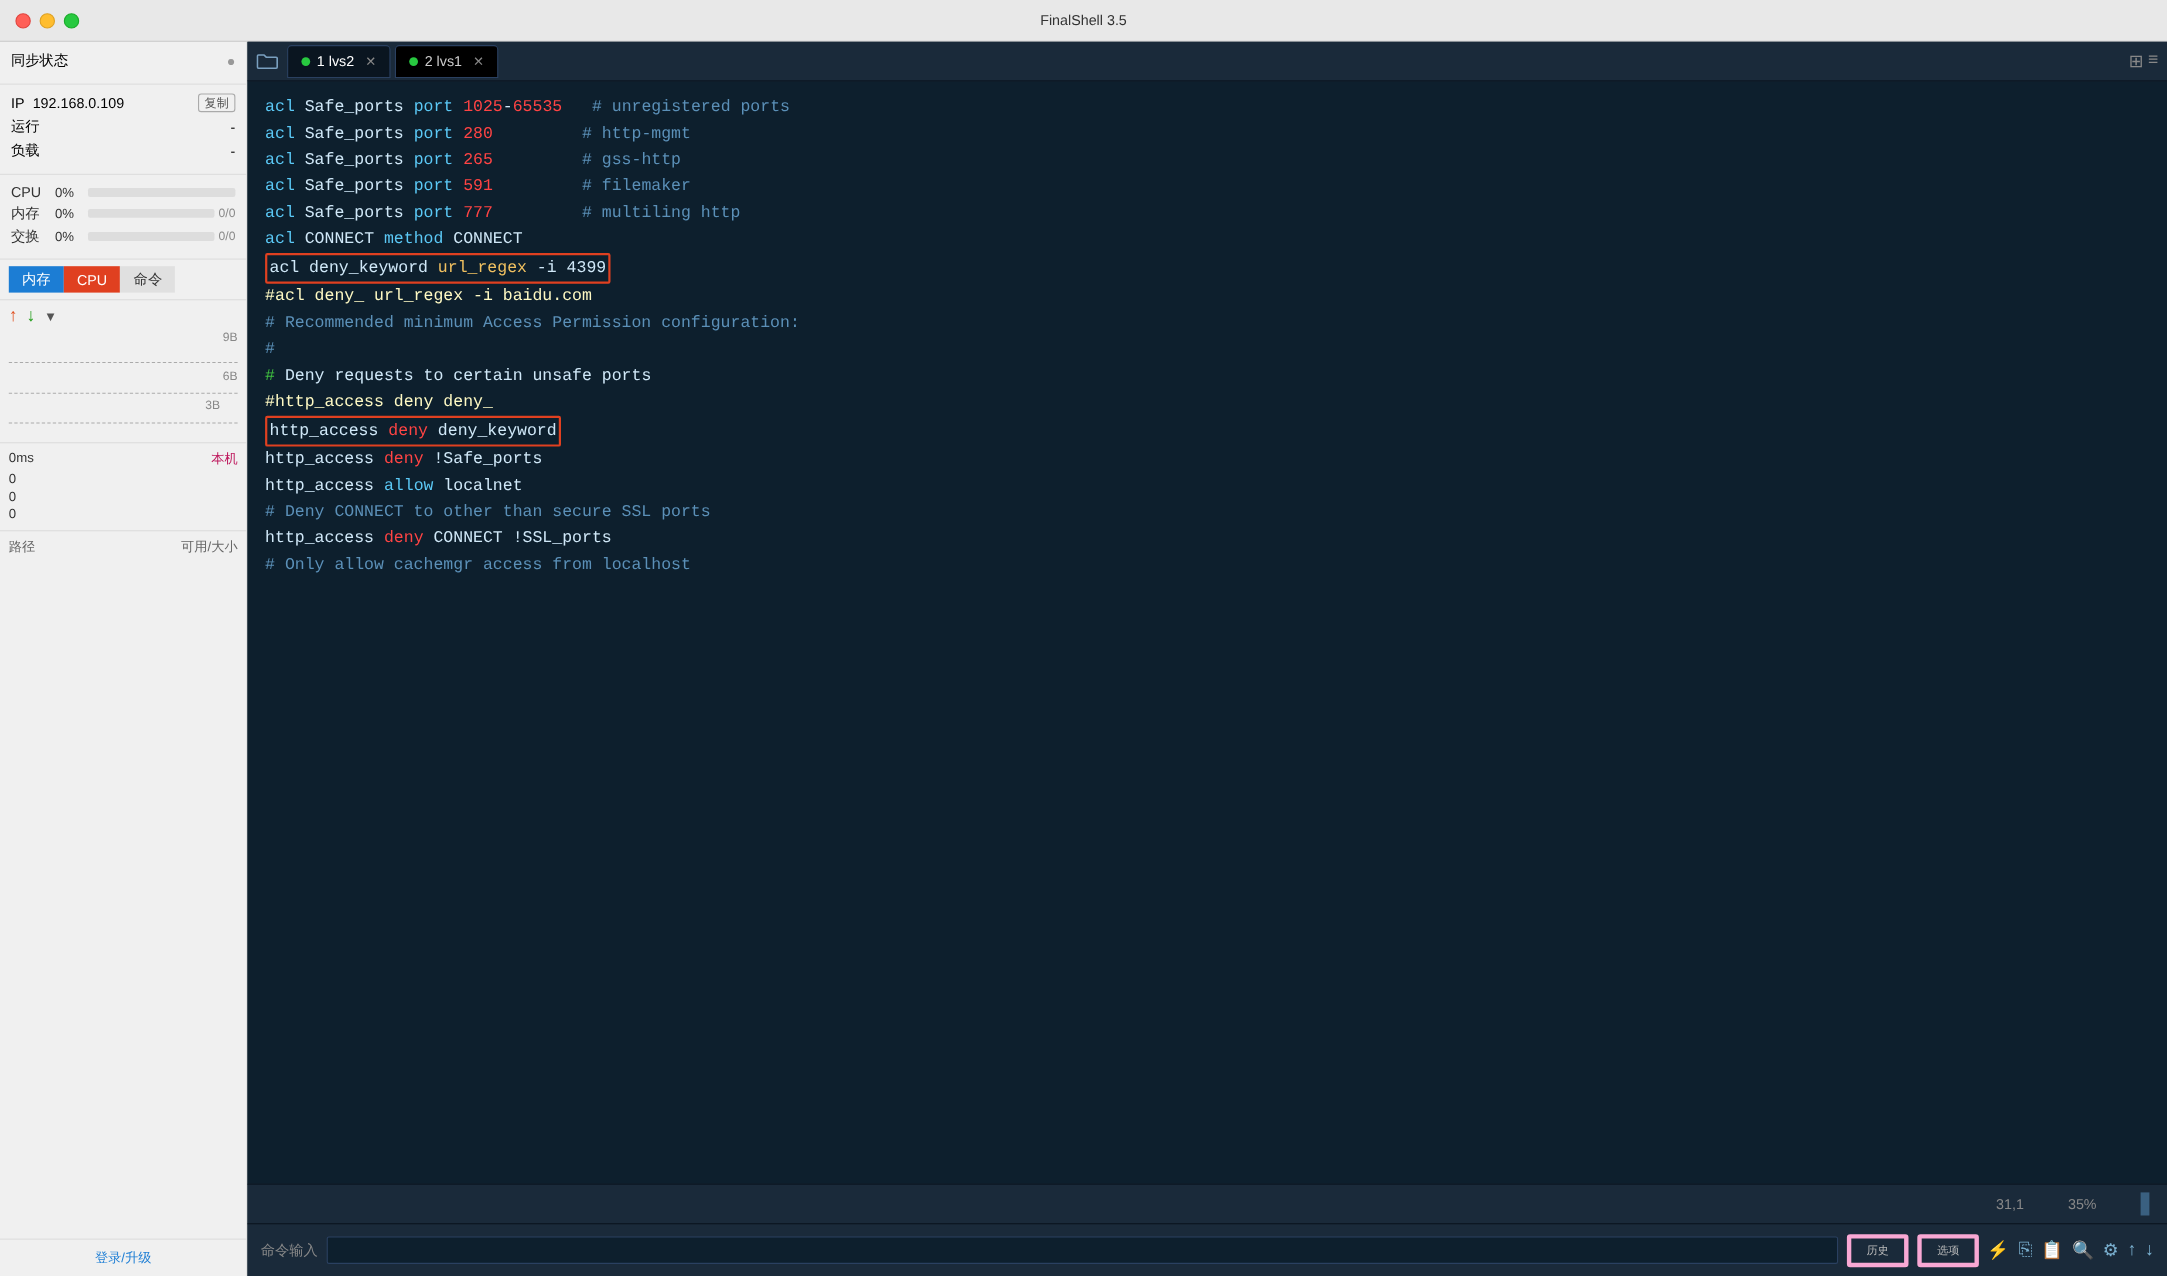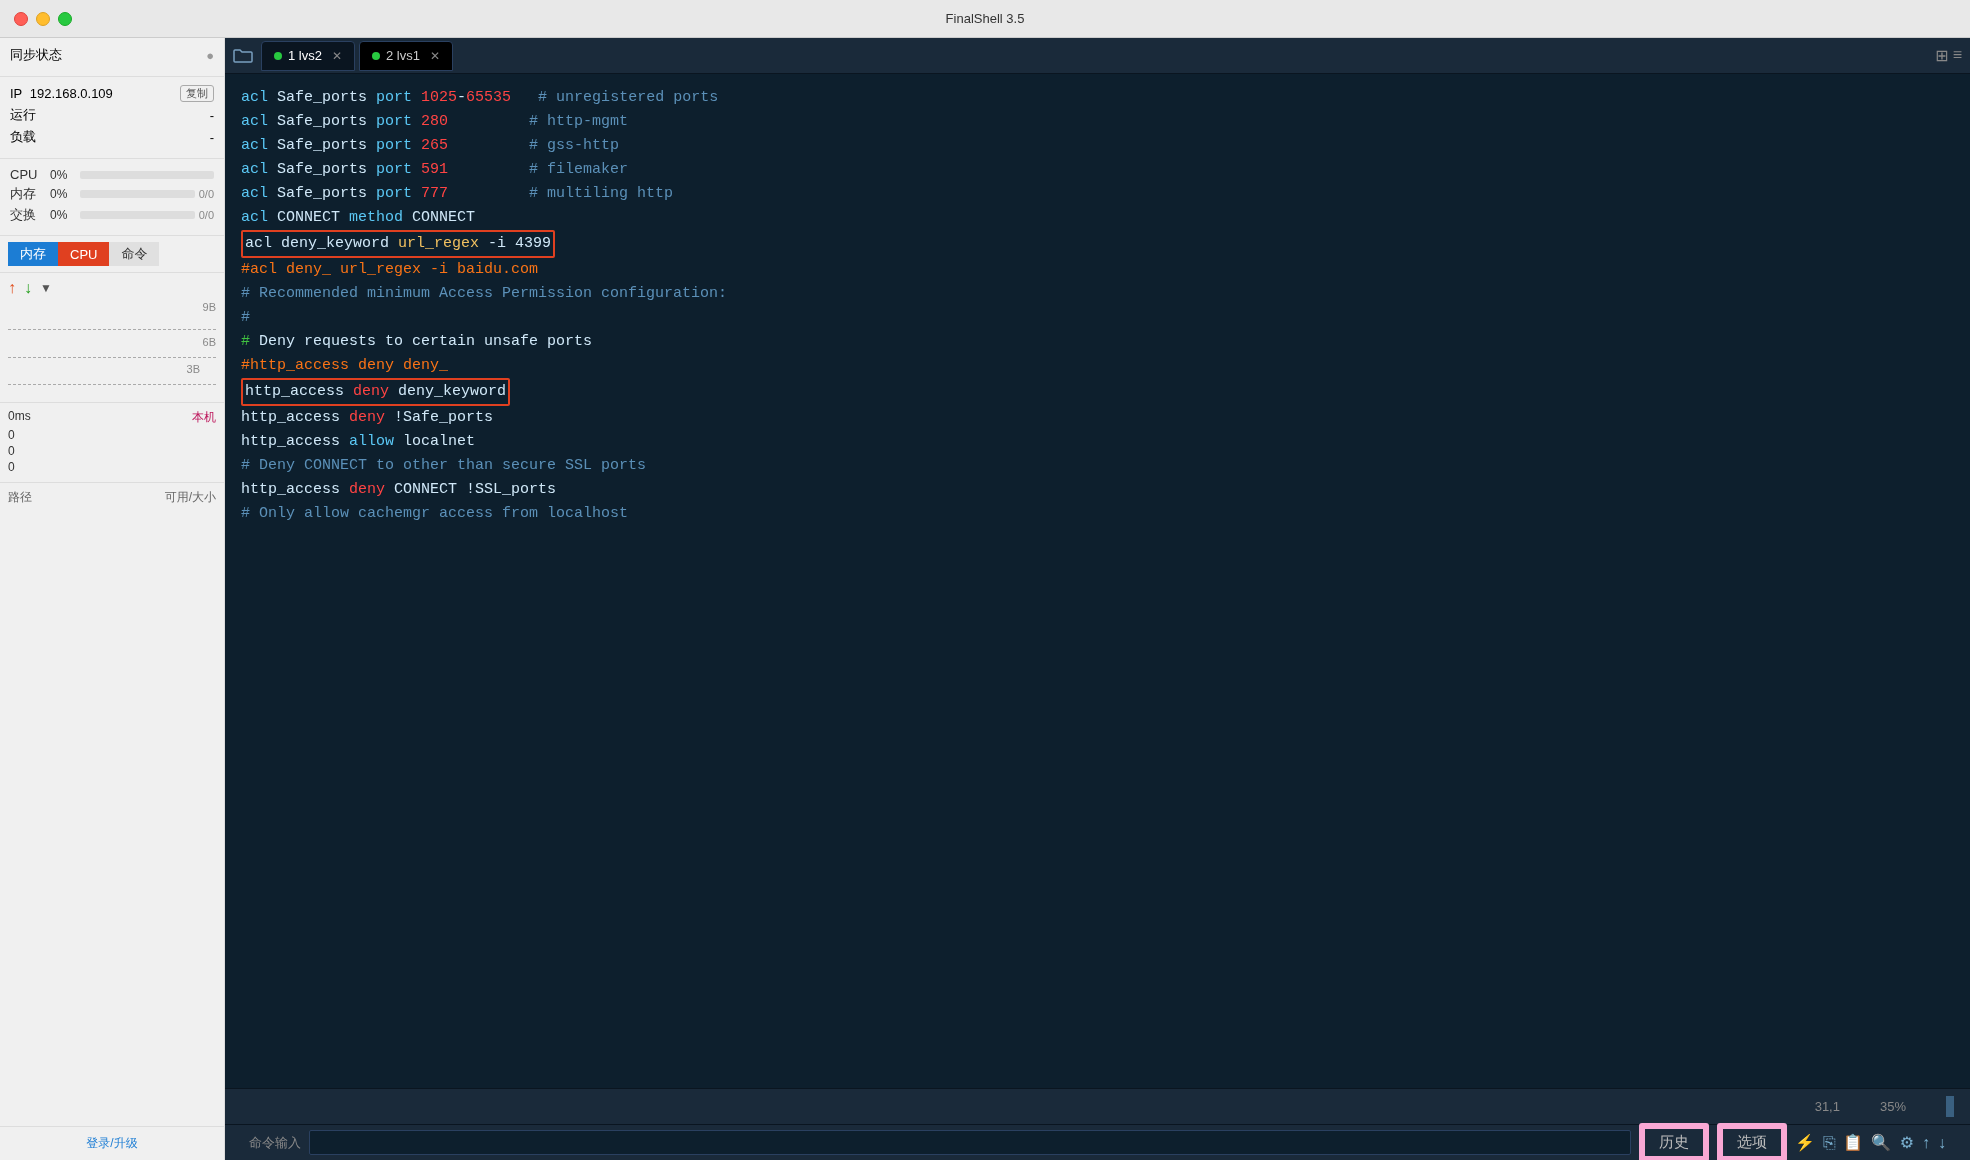--- a/index.html
+++ b/index.html
@@ -300,21 +300,21 @@
       white-space: pre;
       display: block;
     }
 
     .t-white { color: #d0e8f8; }
     .t-blue { color: #5bc8f5; }
     .t-red { color: #ff4444; }
     .t-yellow { color: #f0c060; }
     .t-green { color: #40c040; }
     .t-comment { color: #5b90b8; }
-    .t-dim { color: #f97316; }
+    .t-dim { color: #fef9c3; }
 
     .highlight-box {
       display: inline-block;
       border: 2px solid #e04020;
       border-radius: 2px;
       padding: 0 2px;
     }
 
     
     .status-bar {
@@ -331,48 +331,48 @@
       color: #888;
       font-size: 13px;
     }
     .status-pct {
       color: #888;
       font-size: 13px;
     }
 
     
     .command-bar {
-      height: 36px;
+      height: 48px;
       background: #1a2a3a;
       display: flex;
       align-items: center;
-      padding: 0 24px;
+      padding: 0 12px;
       gap: 8px;
       border-top: 1px solid #0a1520;
     }
     .command-label {
       color: #888;
       font-size: 13px;
     }
     .command-input {
       flex: 1;
       background: #0d1f2d;
       border: 1px solid #2a4060;
       color: #ccc;
       font-size: 13px;
       padding: 4px 8px;
       outline: none;
       border-radius: 2px;
     }
     .cmd-btn {
       background: #1a2a3a;
-      border: 6px solid #f9a8d4;
+      border: 4px solid #f9a8d4;
       color: #bbb;
       padding: 4px 14px;
-      font-size: 15px;
+      font-size: 10px;
       cursor: pointer;
       border-radius: 3px;
     }
     .cmd-icon-btn {
       background: none;
       border: none;
       color: #7ab0d0;
       font-size: 16px;
       cursor: pointer;
     }

